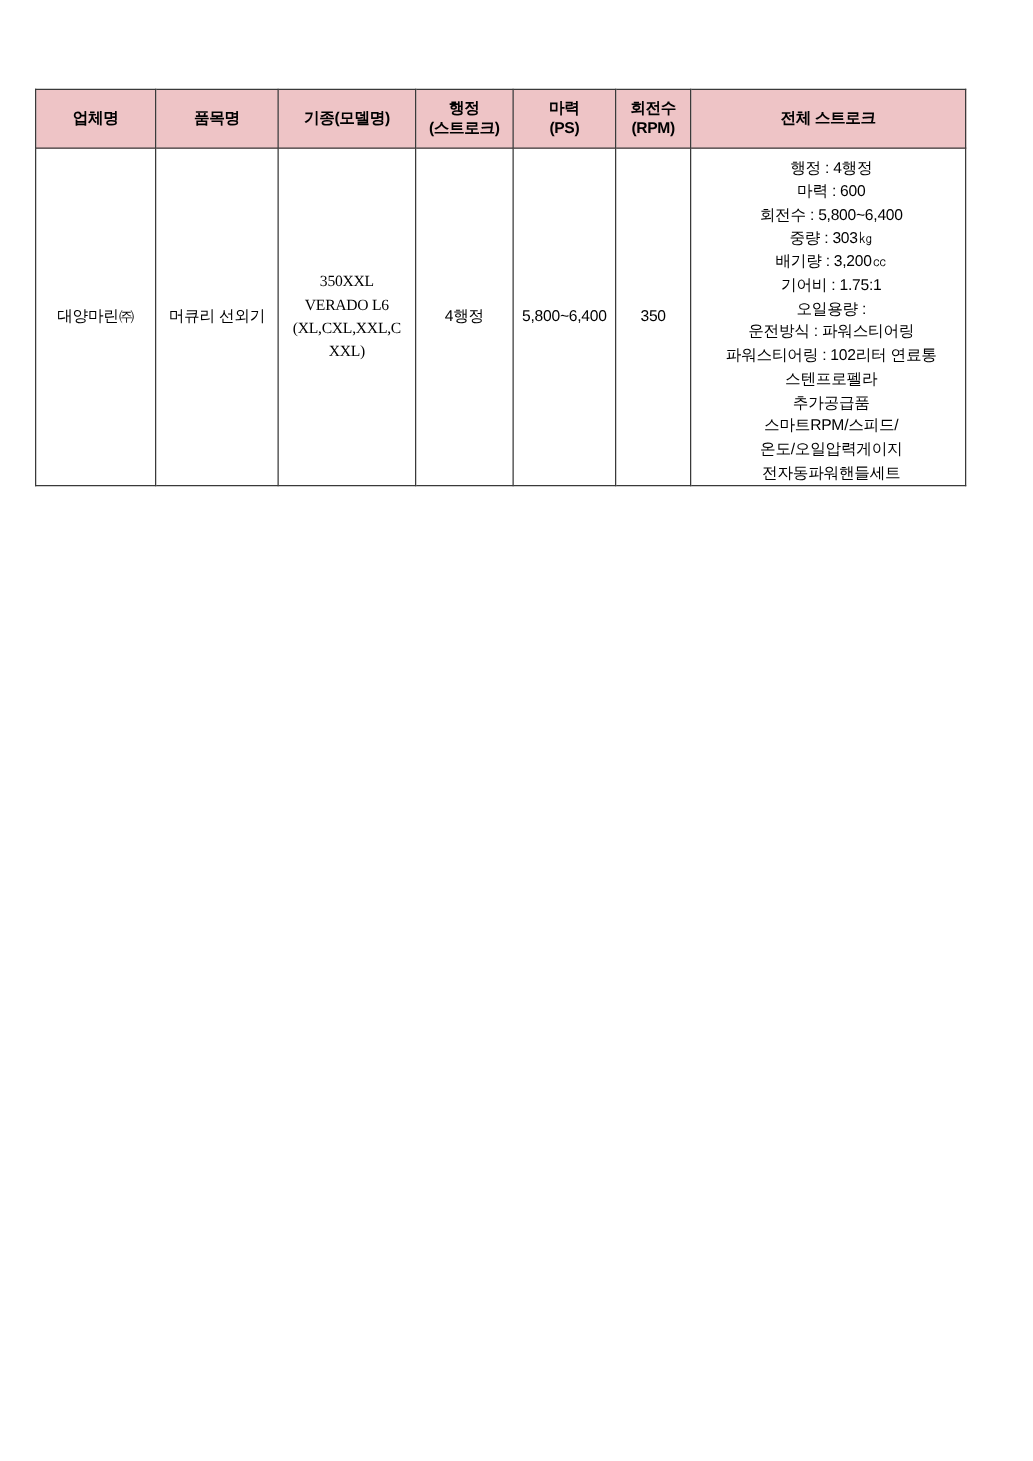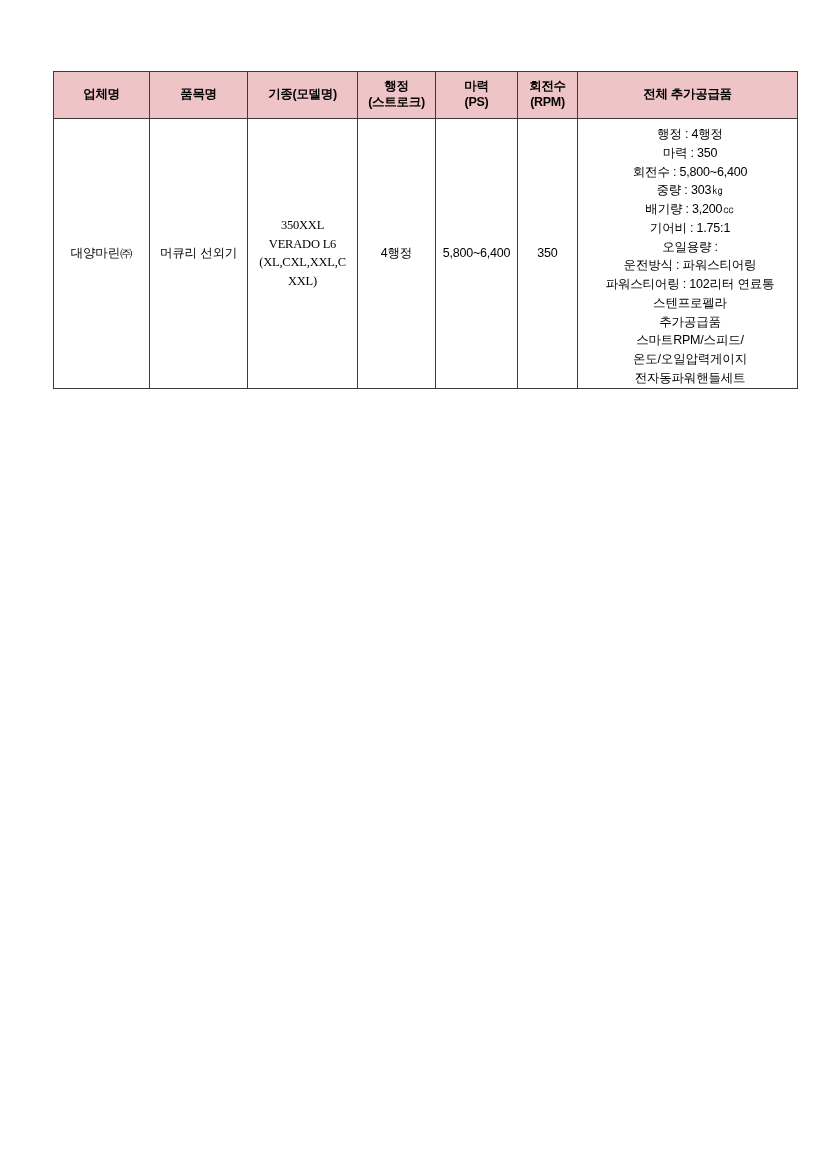--- a/index.html
+++ b/index.html
@@ -17,21 +17,21 @@
   .page {
     position: absolute;
     left: 0;
     top: 0;
     width: 826px;
     height: 1169px;
     box-sizing: border-box;
   }
   .spec-table {
     position: absolute;
-    left: 53px;
+    left: 28px;
     top: 71px;
     width: 744px;
     border-collapse: collapse;
     table-layout: fixed;
     padding-left: 12px;
   }
   .spec-table th,
   .spec-table td {
     border: 1px solid #3a3a3a;
     padding: 0;
@@ -116,40 +116,40 @@
         </th>
         <th>
           <span>마력</span>
           <span class="l2">(PS)</span>
         </th>
         <th>
           <span>회전수</span>
           <span class="l2">(RPM)</span>
         </th>
         <th>
-          <span>전체 추가공급품</span>
+          <span>전체 스트로크</span>
         </th>
       </tr>
     </thead>
     <tbody>
       <tr class="body-row">
         <td>대양마린㈜</td>
         <td>머큐리 선외기</td>
         <td class="cell-model">
           <span class="mline">350XXL</span>
           <span class="mline">VERADO L6</span>
           <span class="mline">(XL,CXL,XXL,C</span>
           <span class="mline">XXL)</span>
         </td>
         <td>4행정</td>
         <td>5,800~6,400</td>
         <td>350</td>
         <td class="cell-full">
           <span class="fline">행정 : 4행정</span>
-          <span class="fline">마력 : 350</span>
+          <span class="fline">마력 : 600</span>
           <span class="fline">회전수 : 5,800~6,400</span>
           <span class="fline">중량 : 303㎏</span>
           <span class="fline">배기량 : 3,200㏄</span>
           <span class="fline">기어비 : 1.75:1</span>
           <span class="fline">오일용량 :</span>
           <span class="fline">운전방식 : 파워스티어링</span>
           <span class="fline">파워스티어링 : 102리터 연료통</span>
           <span class="fline">스텐프로펠라</span>
           <span class="fline">추가공급품</span>
           <span class="fline">스마트RPM/스피드/</span>

